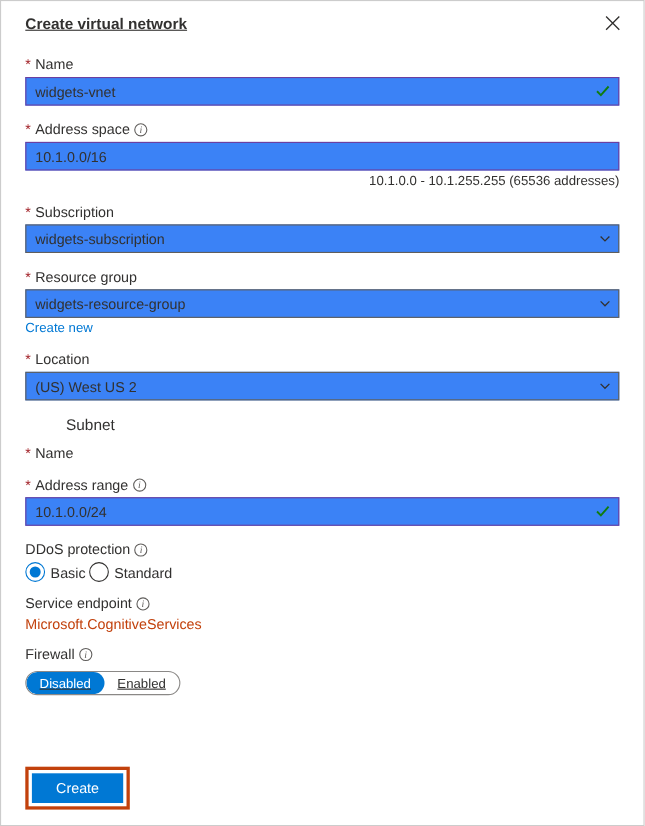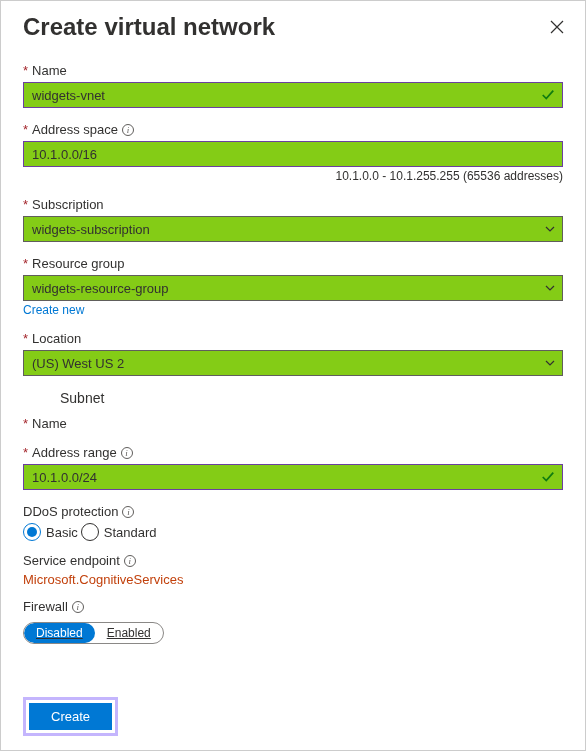--- a/index.html
+++ b/index.html
@@ -12,21 +12,21 @@
       height: 751px;
       position: relative;
       border: 1px solid #ccc;
     }
     .header {
       display: flex;
       align-items: center;
       justify-content: space-between;
       padding: 12px 20px 8px 22px;
     }
-    .title { font-size: 24px; font-weight: 600; }
+    .title { font-size: 14px; font-weight: 600; text-decoration: underline; }
     .close { width: 16px; height: 16px; cursor: pointer; }
     .close svg { width: 100%; height: 100%; }
 
     .content { padding: 14px 22px 0 22px; }
     .field { margin-bottom: 14px; }
     .label { display: flex; align-items: center; margin-bottom: 4px; }
     .req { color: #a4262c; margin-right: 4px; }
     .info-icon {
       margin-left: 4px;
       width: 12px; height: 12px;
@@ -40,21 +40,21 @@
     }
 
     .input, .select {
       width: 100%;
       height: 26px;
       border: 1px solid #605e5c;
       padding: 0 8px;
       font-family: inherit;
       font-size: 13px;
       color: #323130;
-      background: #84cc16;
+      background: #3b82f6;
       position: relative;
       display: flex;
       align-items: center;
     }
     .input.valid { border-color: #6b3fa0; padding-right: 26px; }
     .select { cursor: pointer; padding-right: 26px; }
     .chev {
       position: absolute;
       right: 6px; top: 50%; transform: translateY(-50%);
       width: 12px; height: 12px;
@@ -111,21 +111,21 @@
       border-radius: 11px;
     }
 
     .footer {
       position: absolute;
       left: 0; right: 0; bottom: 0;
       padding: 14px 22px;
     }
     .create-wrap {
       display: inline-block;
-      border: 3px solid #c4b5fd;
+      border: 3px solid #c2410c;
       padding: 3px;
     }
     .create-btn {
       background: #0078d4;
       color: #fff;
       border: none;
       padding: 6px 22px;
       font-size: 13px;
       cursor: pointer;
       font-family: inherit;

